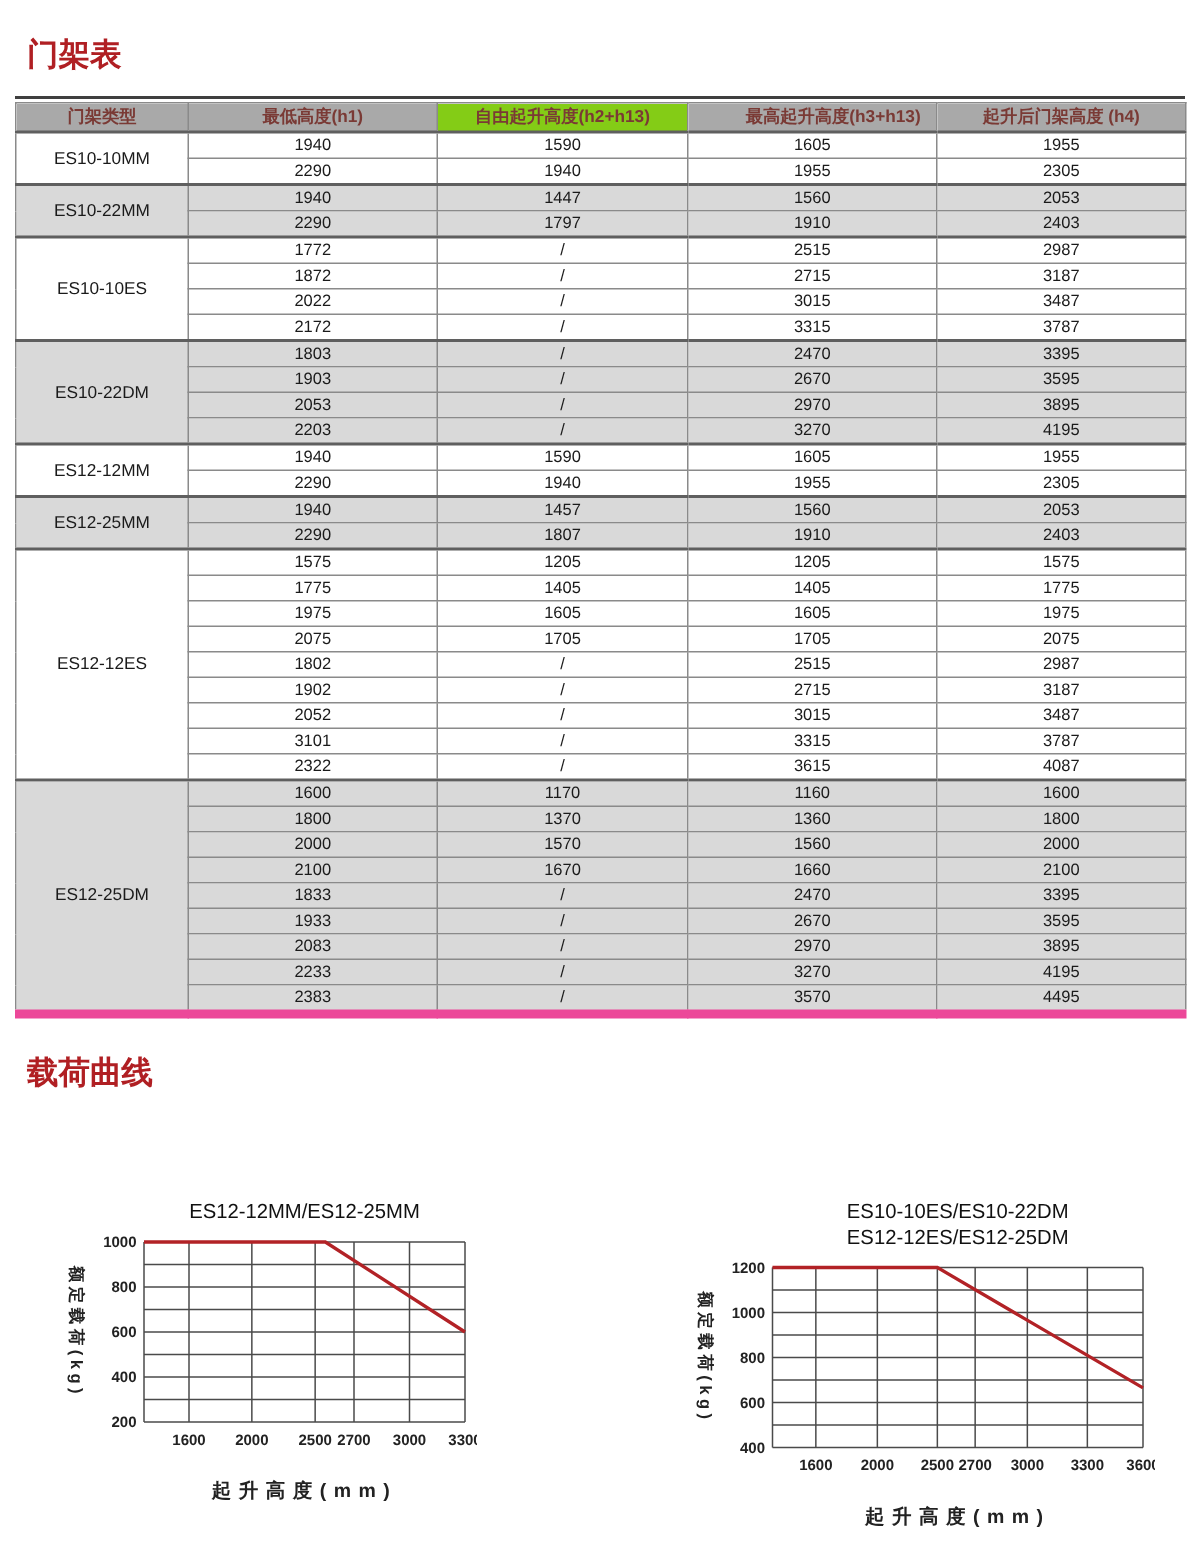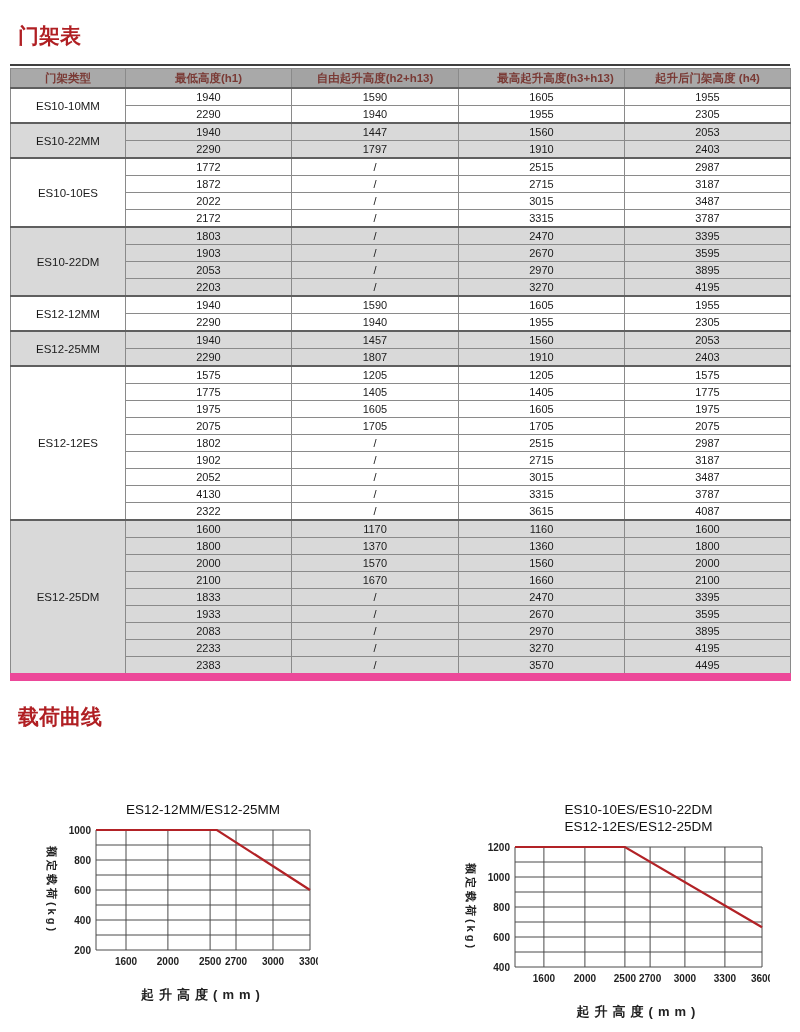--- a/index.html
+++ b/index.html
@@ -7,21 +7,21 @@
 
   .section-title{font-size:21px;font-weight:bold;margin:22px 0 14px 18px;}
 
   
   .table-wrap{margin:0 10px;}
   .top-rule{border-top:2px solid #3f3f3f;margin-bottom:2px;}
   table{border-collapse:collapse;width:780px;table-layout:fixed;font-size:11px;}
   td,th{border:1px solid #8a8a8a;text-align:center;height:16px;padding:0;line-height:16px;overflow:hidden;white-space:nowrap;}
   thead th{height:18px;line-height:18px;font-weight:bold;font-size:11.5px;}
   tbody tr.group-start td{border-top:2px solid #5f5f5f;}
-  table{border-bottom:8px solid #ec4899;}
+  table{border-bottom:6px solid #ec4899;}
   td.model-cell{font-size:11.5px;}
 
   
   .charts{display:flex;margin:70px 30px 0 40px;justify-content:space-between;}
   .chart-block{position:relative;}
   .chart-title{font-size:13.5px;line-height:17px;text-align:center;padding-left:48px;margin-bottom:6px;color:#111;}
   .chart-row{display:flex;align-items:flex-start;}
   .ylab-wrap{width:22px;height:150px;position:relative;flex:none;}
   .ylab{position:absolute;left:11px;top:66px;transform:translate(-50%,-50%) rotate(90deg);white-space:nowrap;font-size:11px;font-weight:bold;letter-spacing:3px;color:#222;}
   .xlab{font-size:13px;font-weight:bold;letter-spacing:5px;text-align:center;padding-left:48px;margin-top:10px;color:#222;}
@@ -39,21 +39,21 @@
       <col style="width:115px">
         <col style="width:166px">
         <col style="width:167px">
       <col style="width:166px">
         <col style="width:166px">
     </colgroup>
     <thead>
       <tr>
         <th style="background: rgb(169, 169, 169); color: rgb(122, 58, 53);">门架类型</th>
         <th style="background: rgb(169, 169, 169); color: rgb(122, 58, 53);">最低高度(h1)</th>
-        <th style="background: #a3a3a3; color: rgb(122, 58, 53); margin-top: 32px;">自由起升高度(h2+h13)</th>
+        <th style="background: #84cc16; color: rgb(122, 58, 53); margin-top: 32px;">自由起升高度(h2+h13)</th>
         <th style="background: rgb(169, 169, 169); color: rgb(122, 58, 53); padding-left: 28px;">最高起升高度(h3+h13)</th>
         <th style="background: rgb(169, 169, 169); color: rgb(122, 58, 53);">起升后门架高度 (h4)</th>
       </tr>
     </thead>
     <tbody id="table-body">
         <tr class="group-start">
           <td rowspan="2" class="model-cell">ES10-10MM</td>
           <td>1940</td>
           <td>1590</td>
           <td>1605</td>
@@ -191,21 +191,21 @@
           <td>2715</td>
           <td>3187</td>
         </tr>
         <tr>
           <td>2052</td>
           <td>/</td>
           <td>3015</td>
           <td>3487</td>
         </tr>
         <tr>
-          <td>4130</td>
+          <td>3101</td>
           <td>/</td>
           <td>3315</td>
           <td>3787</td>
         </tr>
         <tr>
           <td>2322</td>
           <td>/</td>
           <td>3615</td>
           <td>4087</td>
         </tr>

